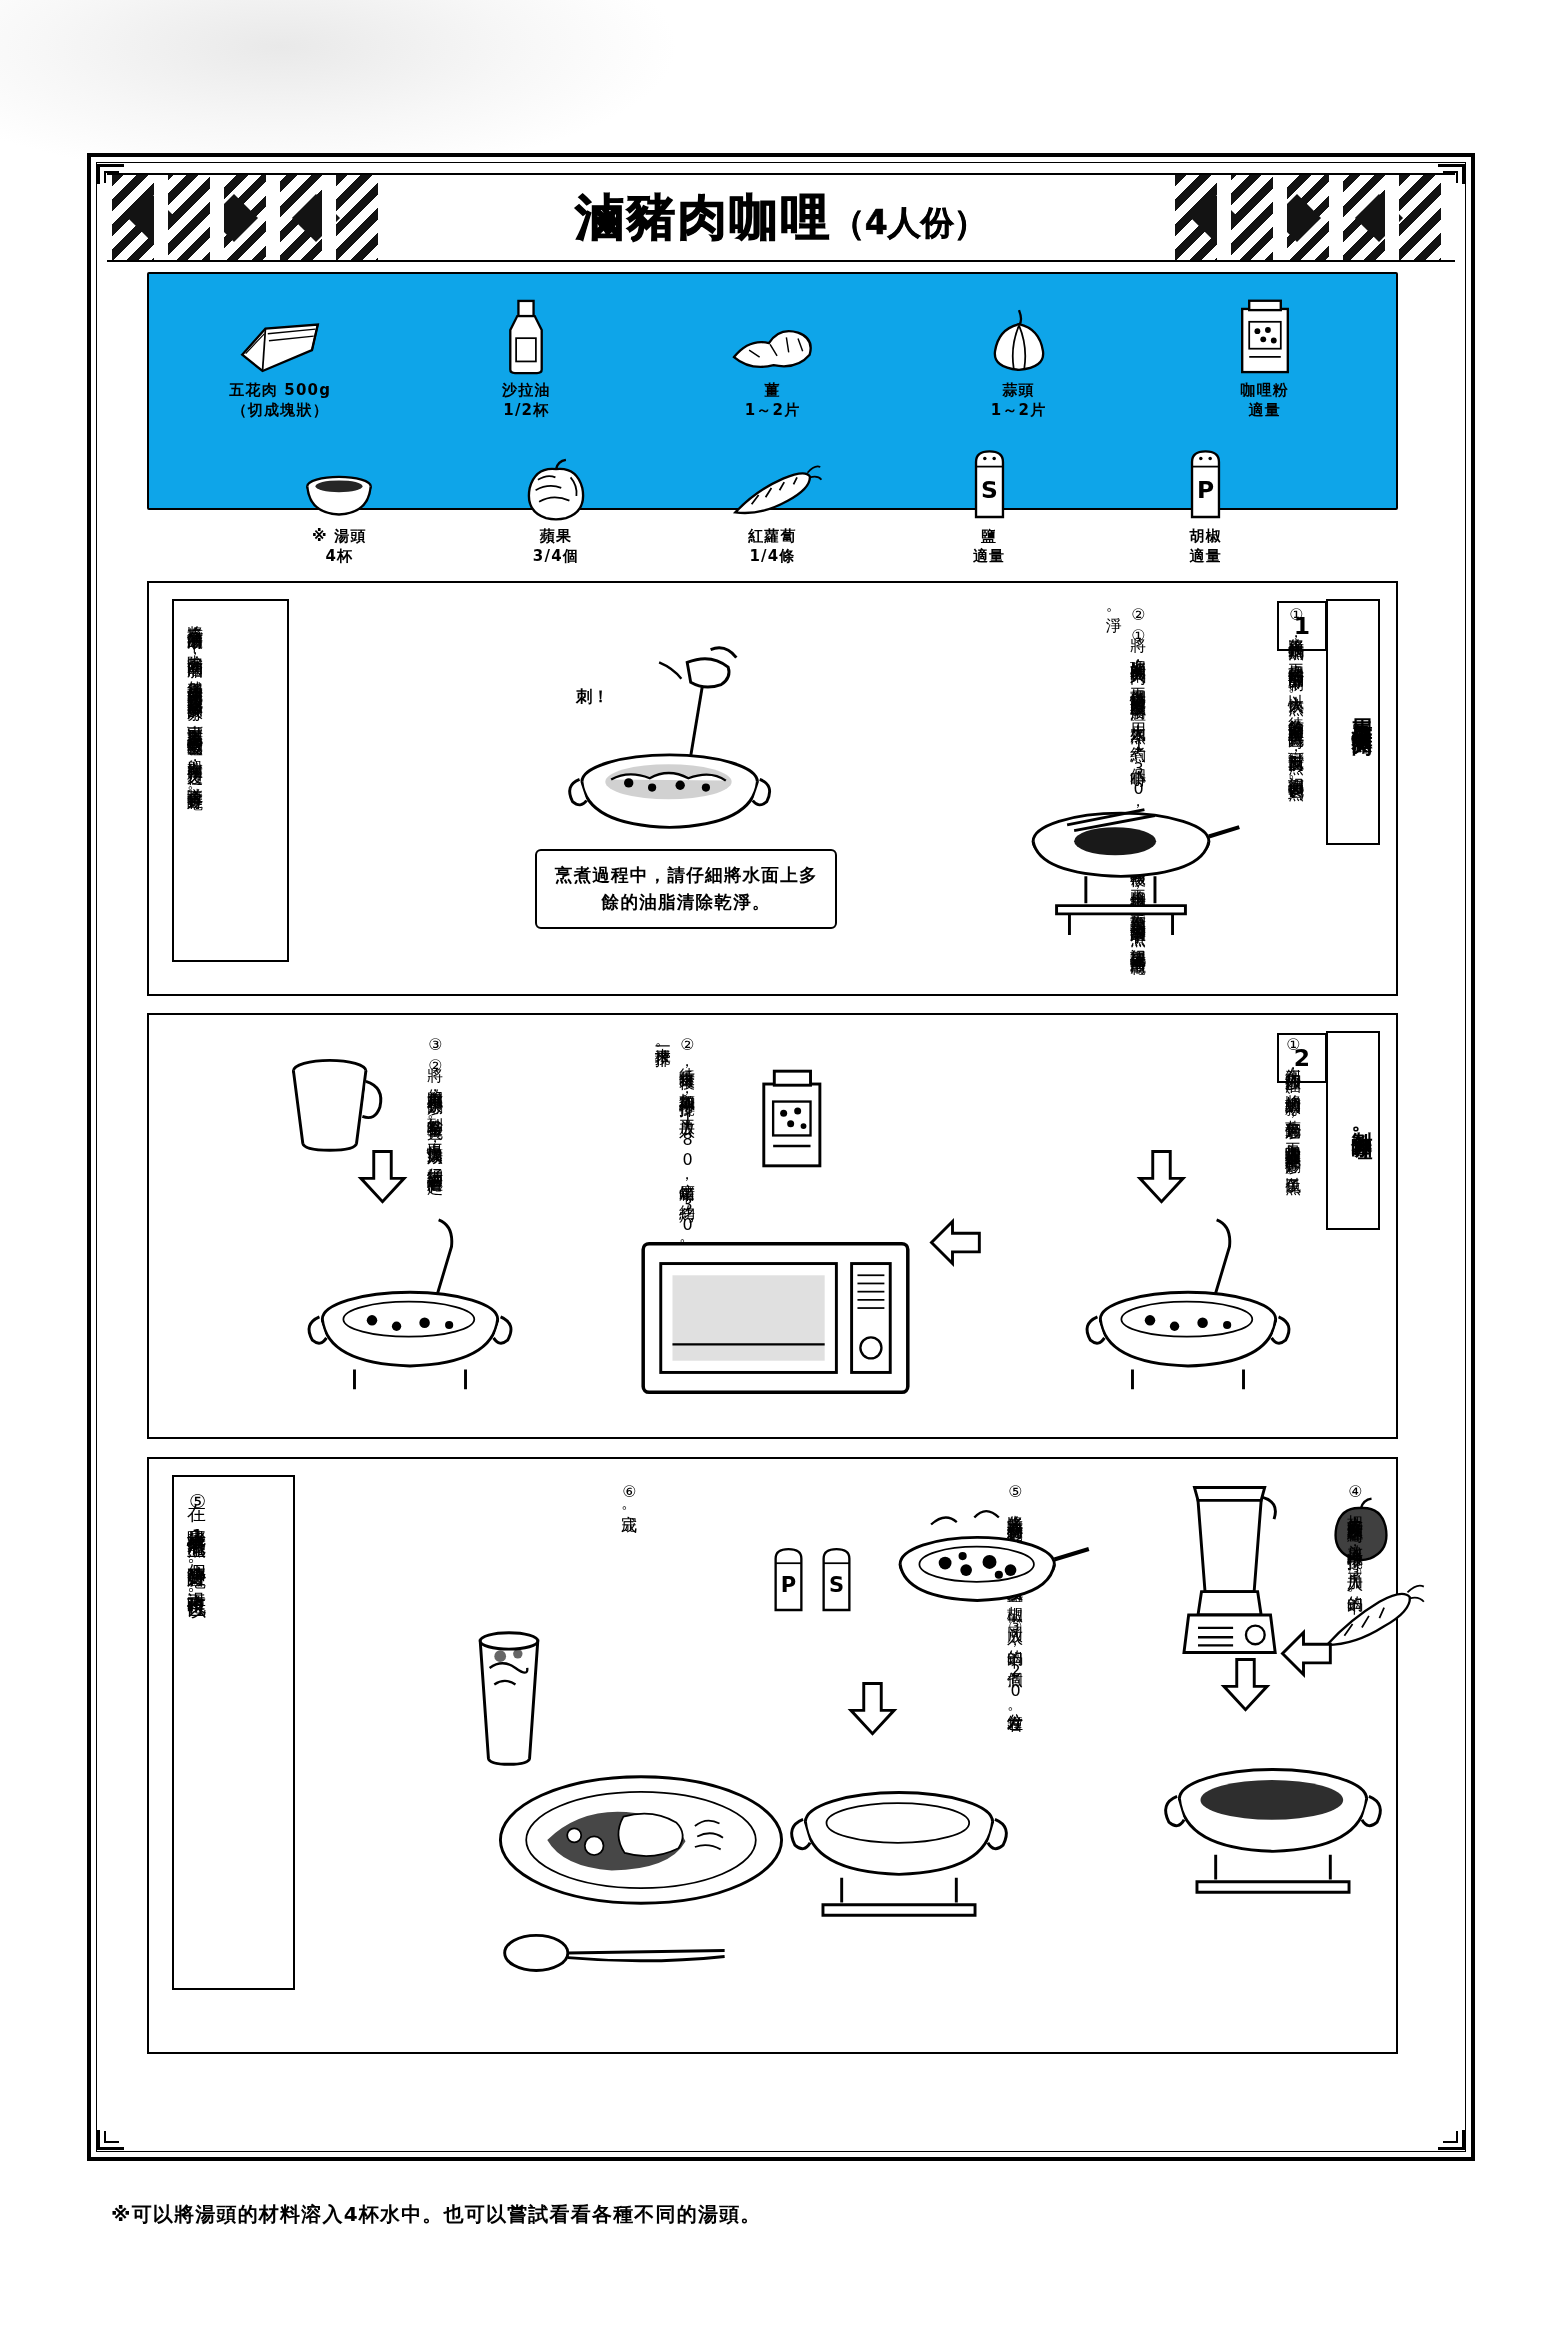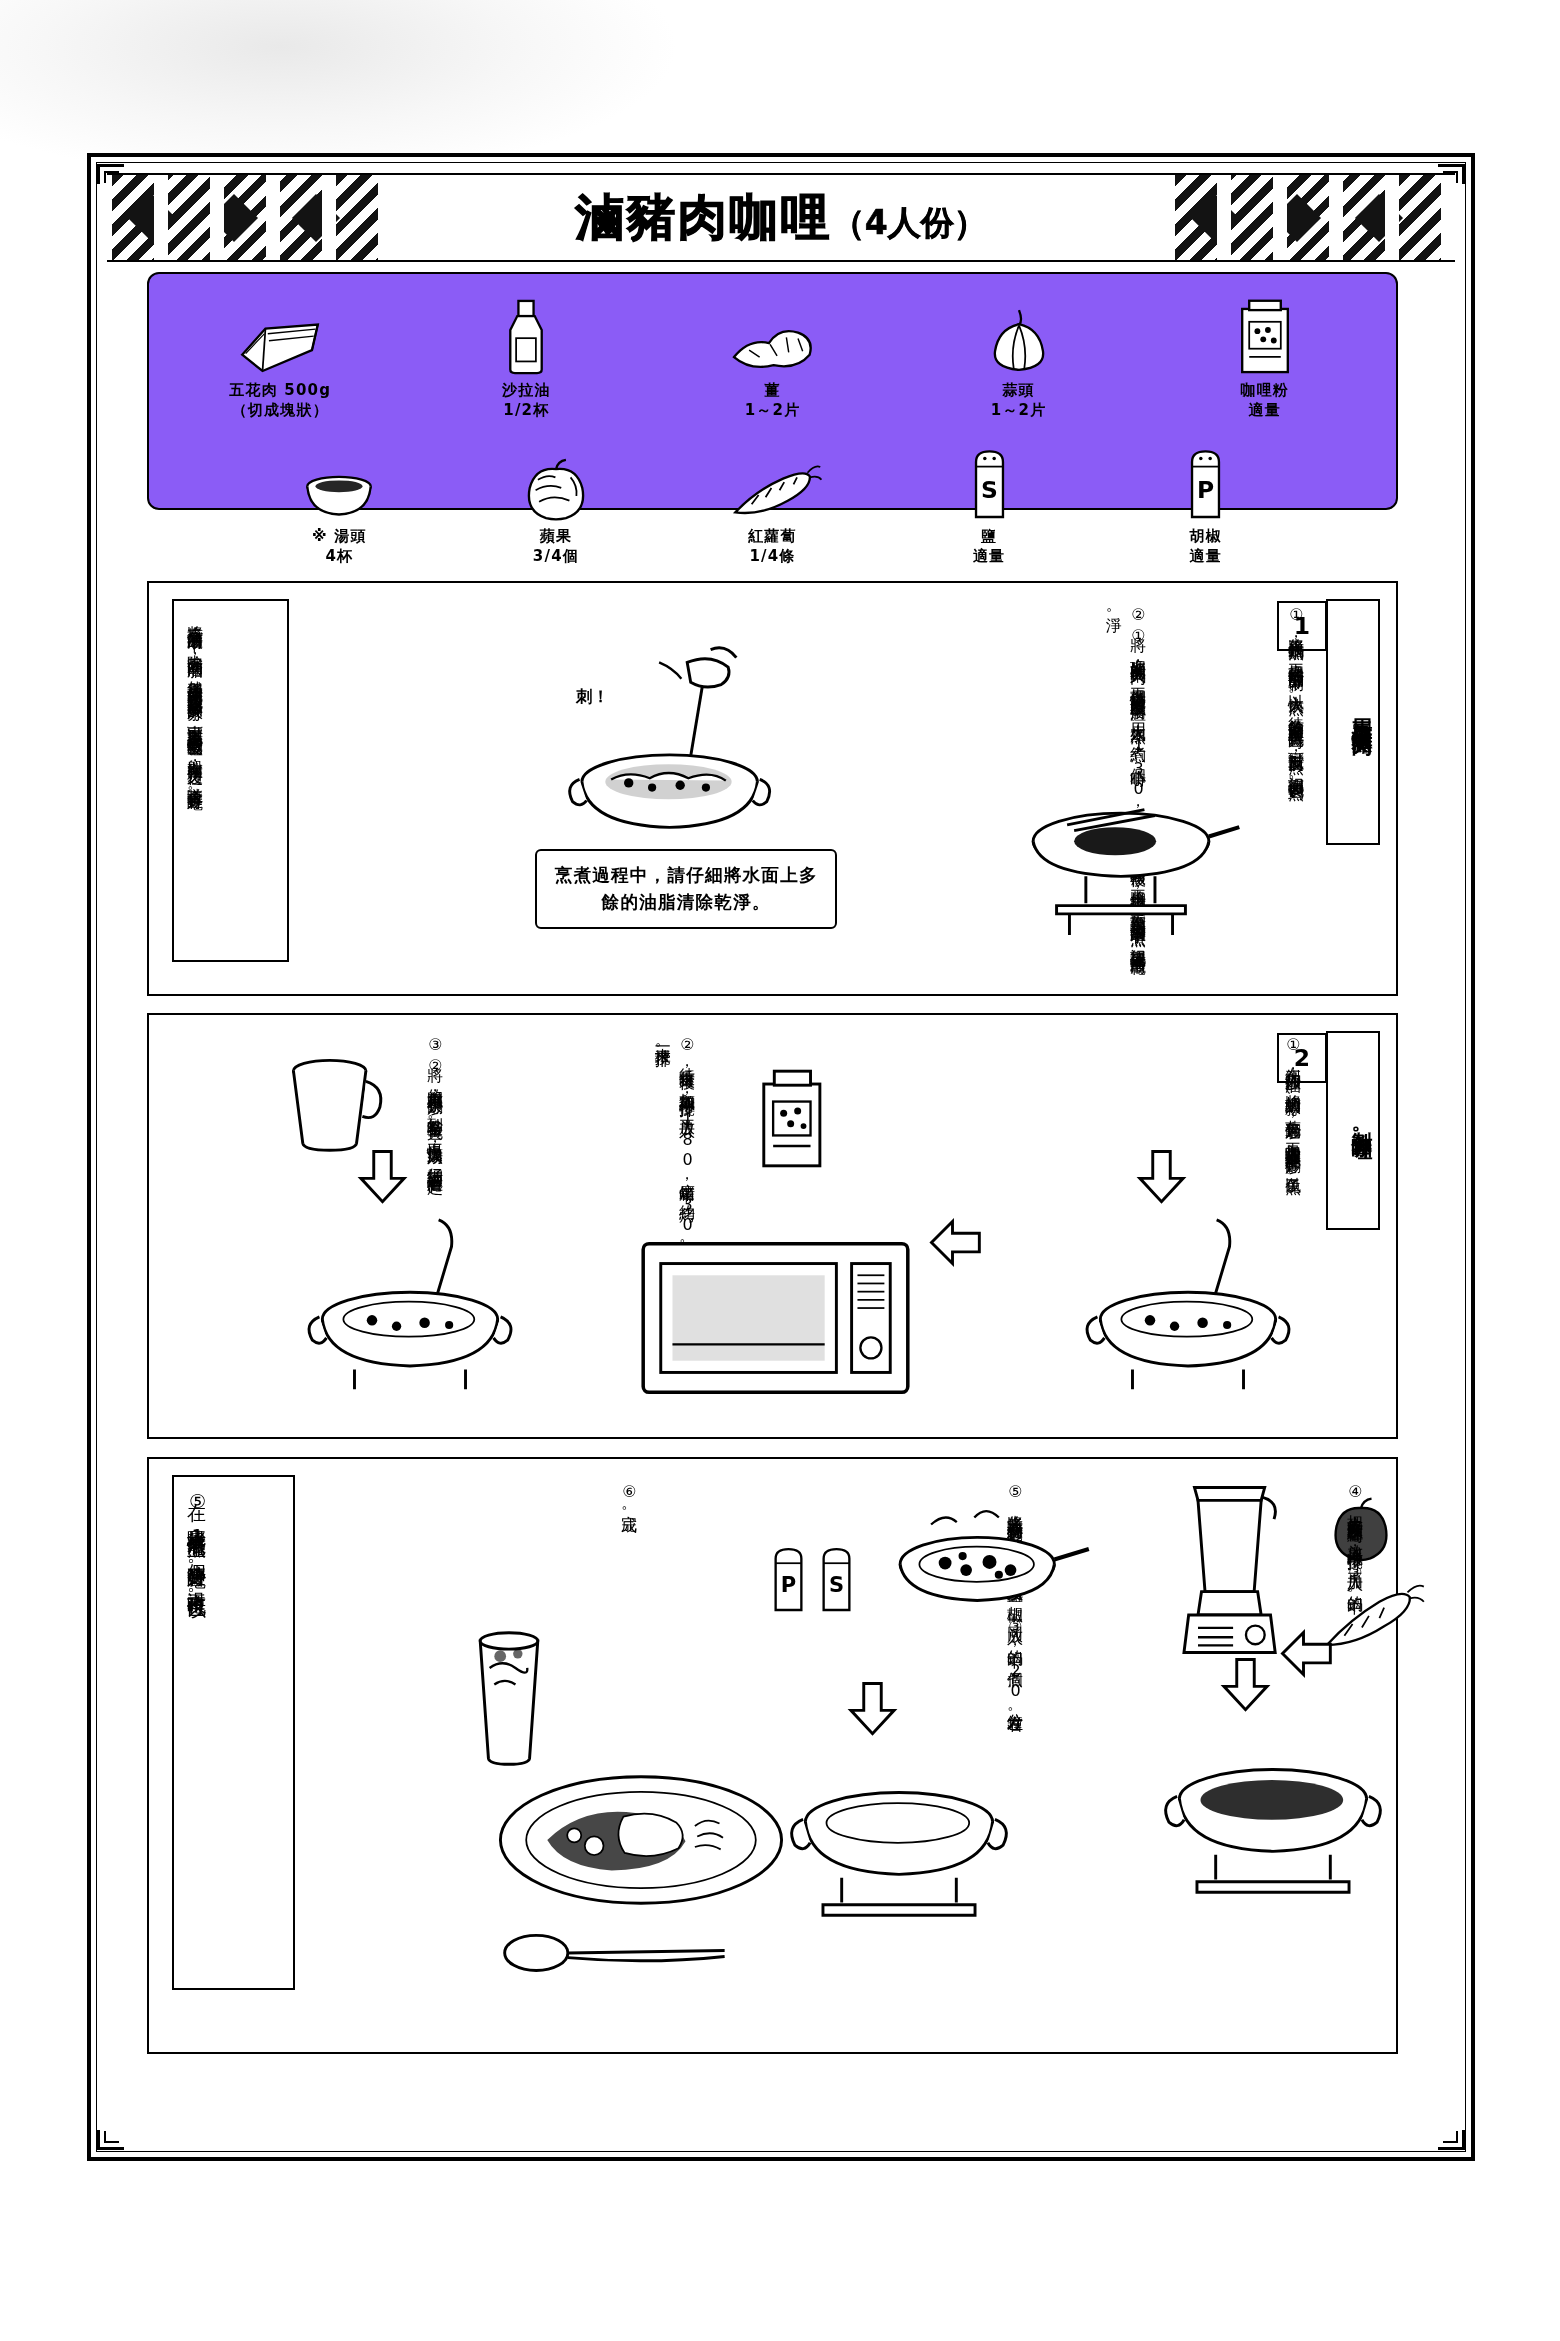--- a/index.html
+++ b/index.html
@@ -115,22 +115,22 @@
   }
 
   
   .ing-box {
     position: absolute;
     left: 56px;
     top: 115px;
     width: 1251px;
     height: 238px;
     border: 2.3px solid #000;
-    border-radius: 12px;
-    background: #8b5cf6;
+    border-radius: 2px;
+    background: #0ea5e9;
     box-sizing: border-box;
   }
   .ing-row {
     display: flex;
     justify-content: space-around;
     align-items: flex-end;
     height: 146px;
     padding: 0 8.2px;
     box-sizing: border-box;
   }
@@ -716,14 +716,15 @@
           <ellipse cx="62" cy="44" rx="54" ry="30" fill="#fff" stroke="#000" stroke-width="5"></ellipse>
           <path d="M116 44 L384 40" stroke="#000" stroke-width="5" fill="none"></path>
           <path d="M116 52 Q250 64 384 50" stroke="#000" stroke-width="5" fill="none"></path>
         </svg>
       </div>
 
       <div style="position:absolute;left:739px;top:34px"></div>
     </div>
   </div>
 
+  <div class="footnote">※可以將湯頭的材料溶入4杯水中。也可以嘗試看看各種不同的湯頭。</div>
 </div>
 
 
 </body></html>

